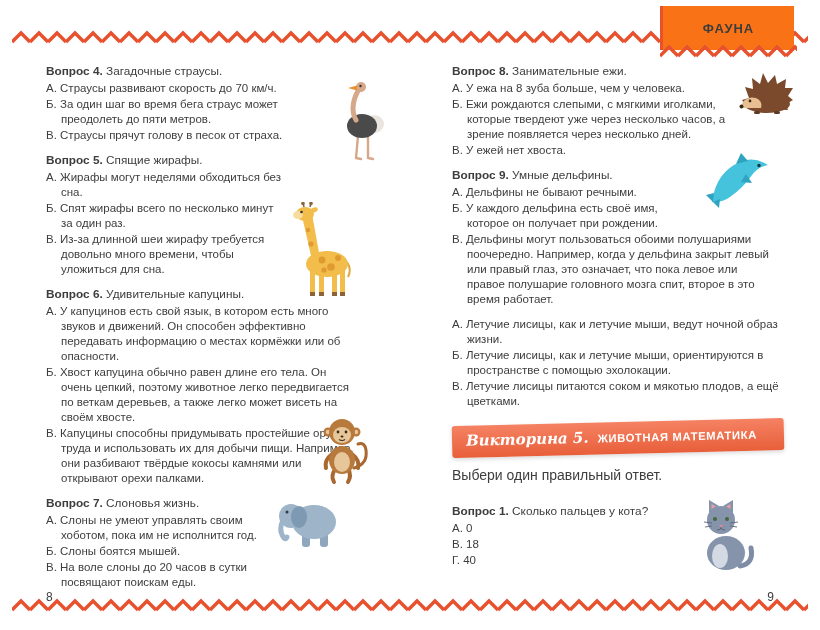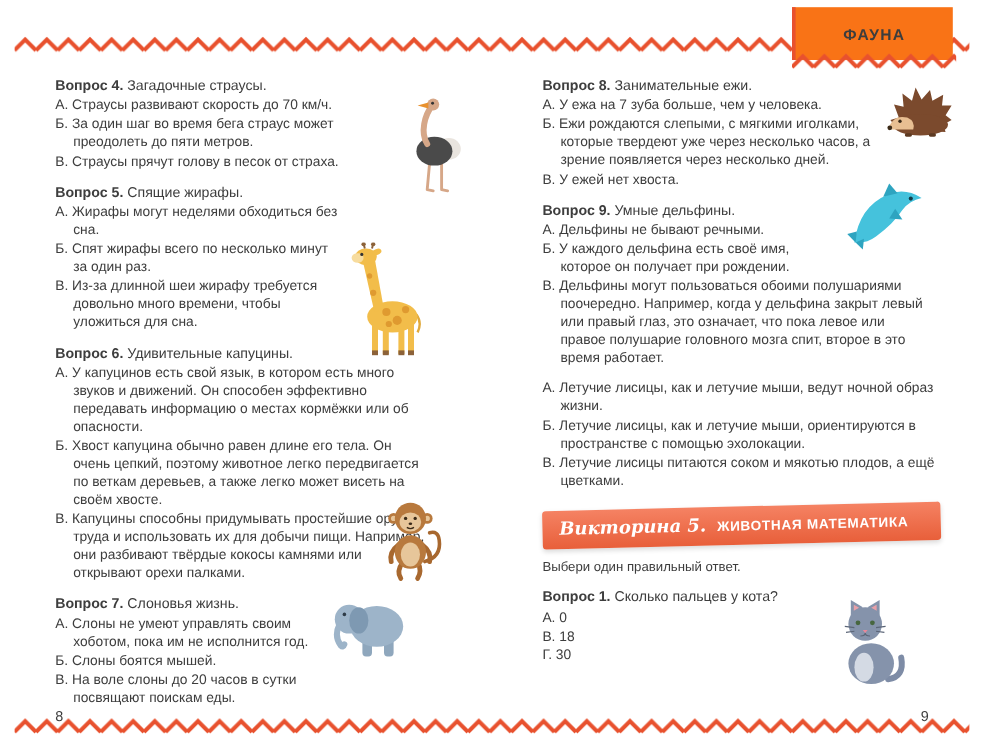--- a/index.html
+++ b/index.html
@@ -57,21 +57,21 @@
     background:linear-gradient(180deg,#f58263,#e85f3a);
     color:#fff; padding:6px 14px;
     transform:rotate(-1.4deg);
     border-radius:3px;
     display:flex; align-items:baseline; gap:9px;
     box-shadow:0 2px 4px rgba(0,0,0,.15);
   }
   .banner-script { font-family:"DejaVu Serif", serif; font-style:italic; font-weight:bold; font-size:15px; }
   .banner-caps   { font-weight:bold; font-size:11.3px; letter-spacing:.6px; }
 
-  .instruction { font-size:11px; margin:4px 0 10px; }
+  .instruction { font-size:14px; margin:4px 0 20px; }
 
   .page-num { position:absolute; bottom:26px; font-size:12px; color:#3d3d3d; }
   .page-num.left  { left:46px; }
   .page-num.right { right:46px; }
 </style>
 </head>
 <body>
 
 <svg class="zigzag-strip top" preserveAspectRatio="none">
   <defs>
@@ -201,21 +201,21 @@
     </svg>
   </div>
 
 </div>
 
 <div class="page page-right">
 
   <section class="question">
     <p class="q-head"><strong>Вопрос 8.</strong> <span>Занимательные ежи.</span></p>
     <div class="opts w292">
-      <p class="opt">А. У ежа на 7 зуба больше, чем у человека.</p>
+      <p class="opt">А. У ежа на 8 зуба больше, чем у человека.</p>
       <p class="opt">Б. Ежи рождаются слепыми, с мягкими иголками, которые твердеют уже через несколько часов, а зрение появляется через несколько дней.</p>
       <p class="opt">В. У ежей нет хвоста.</p>
     </div>
   </section>
 
   <section class="question">
     <p class="q-head"><strong>Вопрос 9.</strong> <span>Умные дельфины.</span></p>
     <div class="opts w318">
       <p class="opt w236">А. Дельфины не бывают речными.</p>
       <p class="opt w236">Б. У каждого дельфина есть своё имя, которое он получает при рождении.</p>
@@ -236,21 +236,21 @@
     <span class="banner-caps">ЖИВОТНАЯ МАТЕМАТИКА</span>
   </div>
 
   <p class="instruction">Выбери один правильный ответ.</p>
 
   <section class="question">
     <p class="q-head"><strong>Вопрос 1.</strong> <span>Сколько пальцев у кота?</span></p>
     <div class="opts w200">
       <p class="opt">А. 0</p>
       <p class="opt">В. 18</p>
-      <p class="opt">Г. 30</p>
+      <p class="opt">Г. 40</p>
     </div>
   </section>
 
   <div class="illu" id="illu-hedgehog">
     <svg viewBox="0 0 58 46">
       <path d="M12 38 L6 30 L13 28 L9 17 L17 19 L16 8 L24 14 L27 3 L32 13 L39 5 L41 14 L50 9 L49 18 L57 18 L52 26 L57 30 L50 34 L52 40 Z" fill="#7b4a2d"></path>
       <ellipse cx="31" cy="34" rx="23" ry="9" fill="#7b4a2d"></ellipse>
       <path d="M4 38 Q 8 25 20 28 Q 27 31 25 38 Z" fill="#e8bf92"></path>
       <circle cx="5.5" cy="36.5" r="2" fill="#3a2a18"></circle>
       <circle cx="14" cy="31" r="1.4" fill="#3a2a18"></circle>

